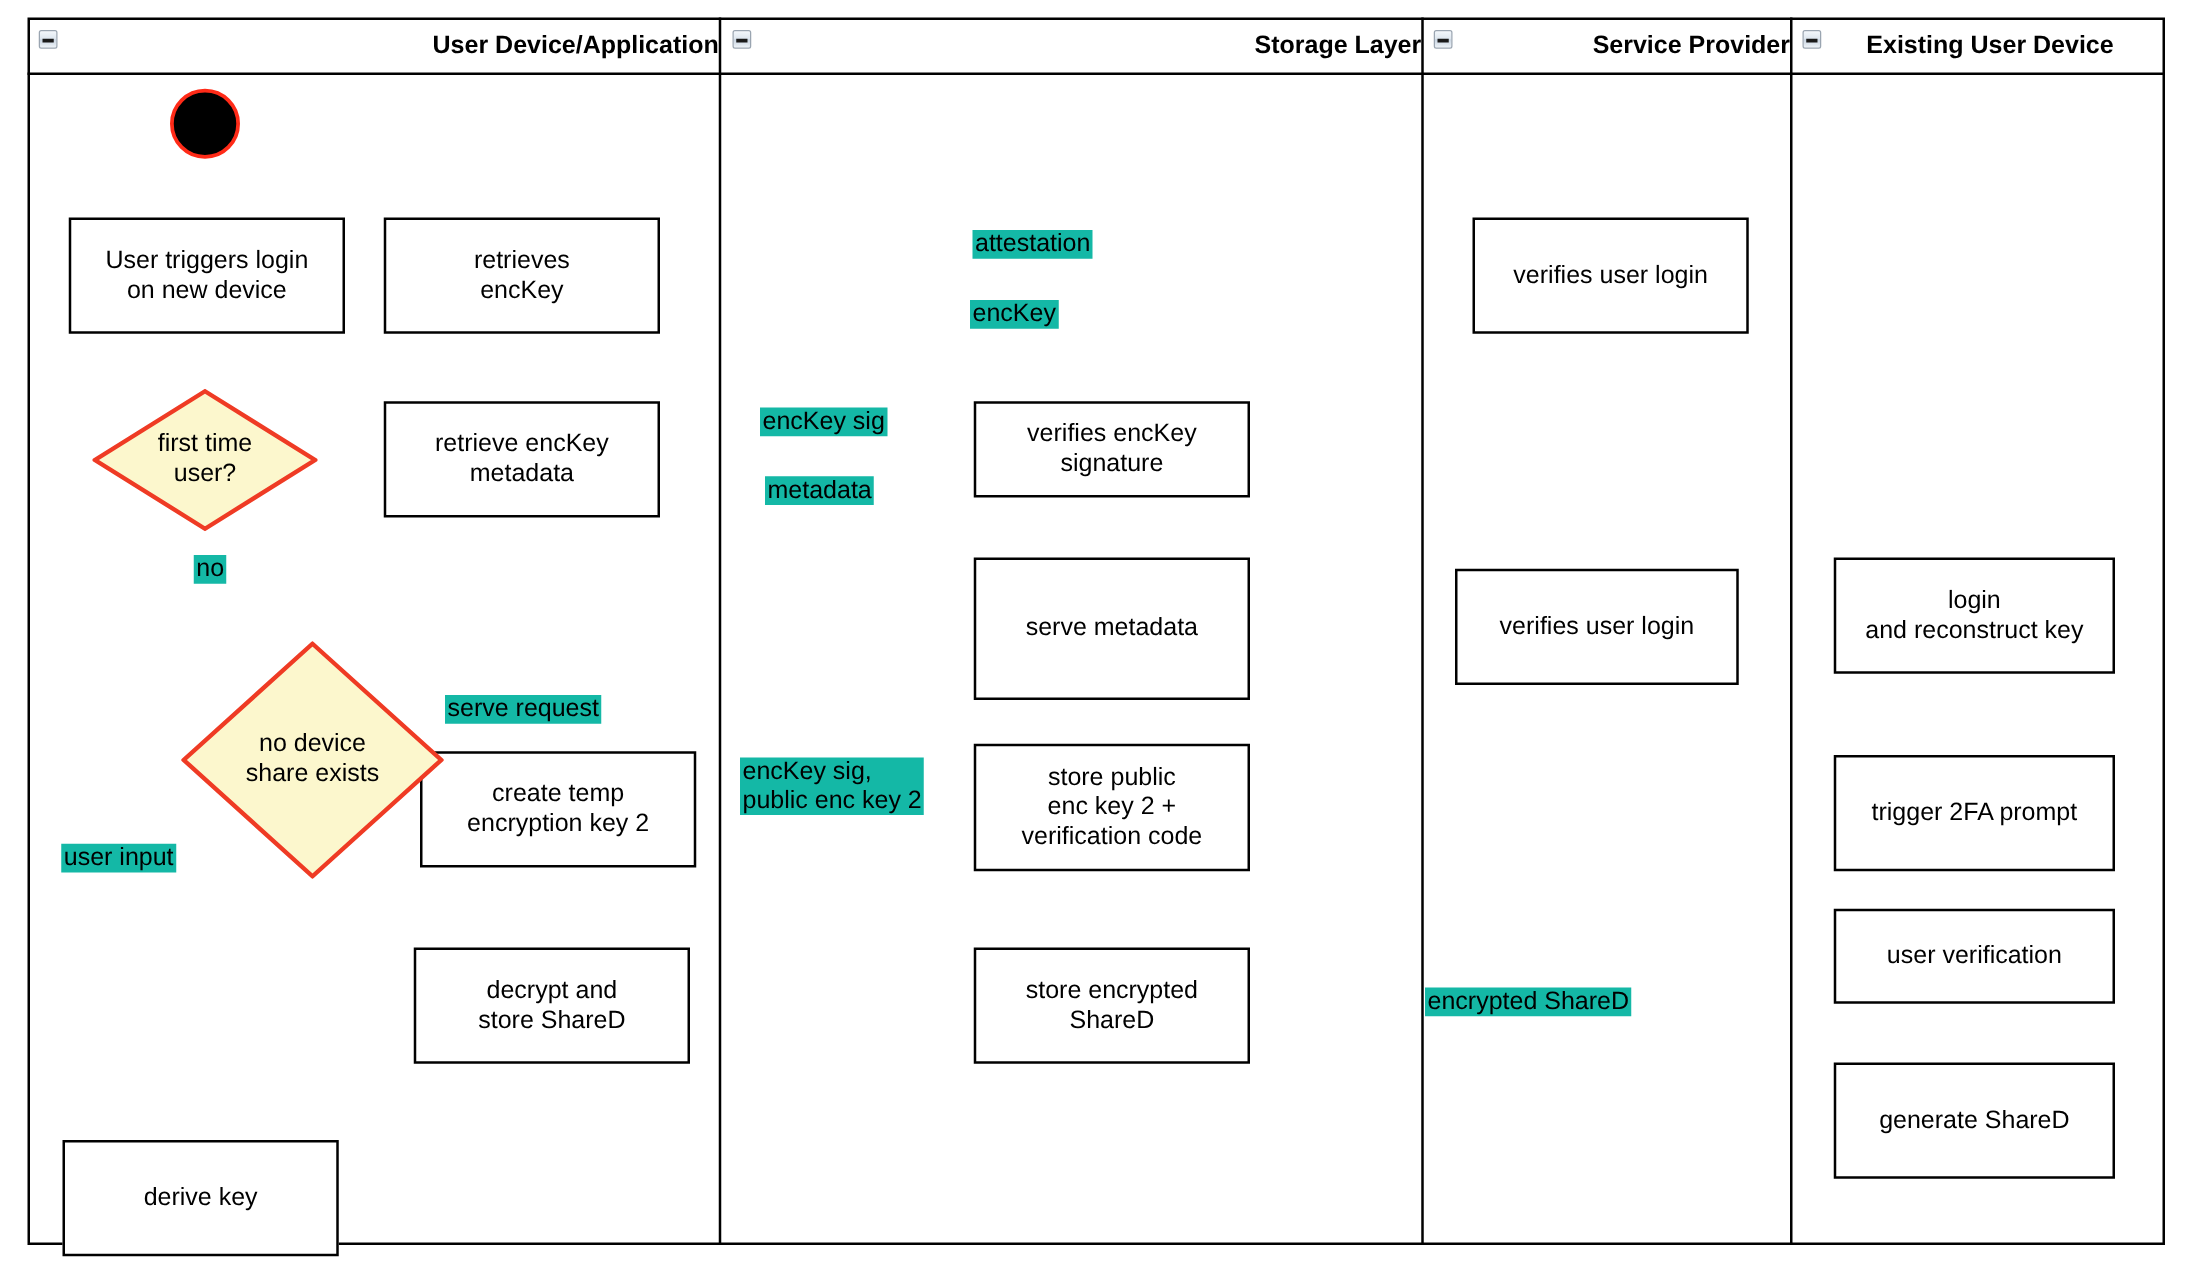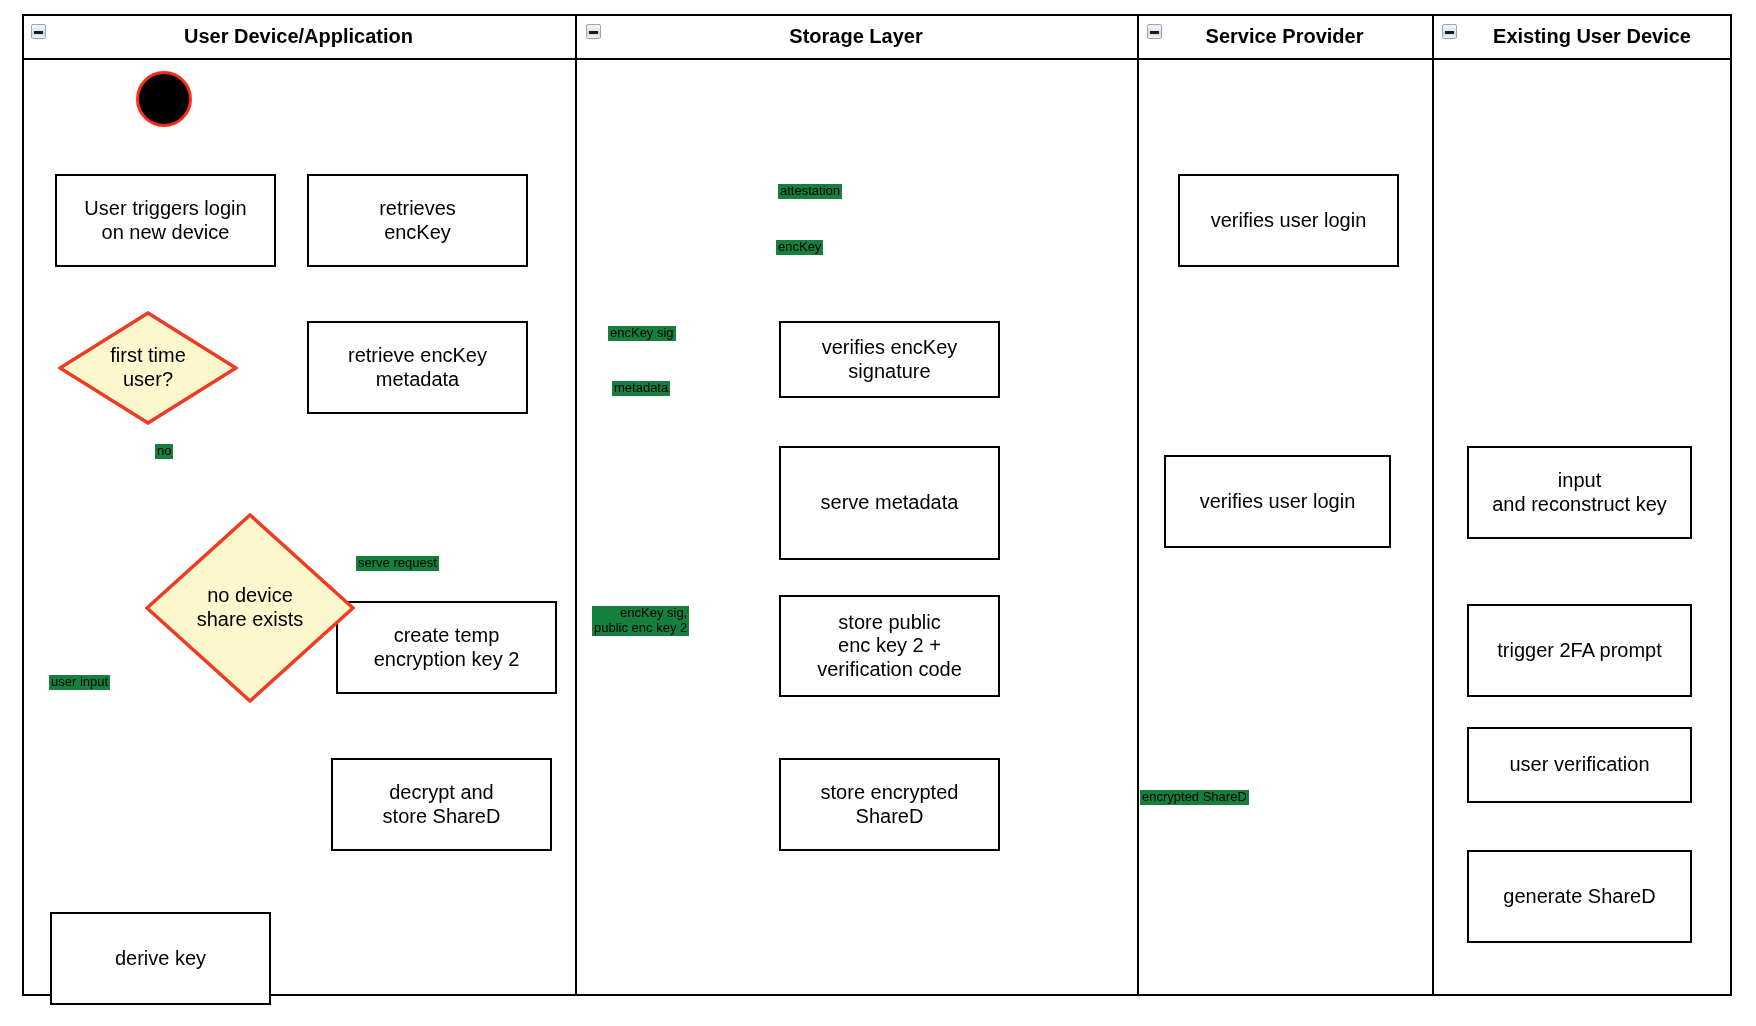--- a/index.html
+++ b/index.html
@@ -42,21 +42,21 @@
     top: 14px;
     width: 0;
     height: 982px;
     border-left: 2px solid #000000;
   }
   .lane-title {
     position: absolute;
     top: 14px;
     height: 44px;
     line-height: 44px;
-    text-align: center;
+    text-align: right;
     font-weight: bold;
     font-size: 20px;
     color: #000000;
     white-space: nowrap;
     overflow: hidden;
   }
   
   .collapse-icon {
     position: absolute;
     width: 15px;
@@ -129,26 +129,26 @@
     position: absolute;
     left: 0;
     top: 0;
     width: 1756px;
     height: 1026px;
     pointer-events: none;
   }
   
   .edge-label {
     position: absolute;
-    font-size: 13px;
-    color: #000000;
-    background: #15803d;
+    font-size: 20px;
+    color: #000000;
+    background: #14b8a6;
     line-height: 1.15;
     white-space: pre-line;
-    text-align: right;
+    text-align: left;
     padding: 0 2px;
   }
 </style>
 </head>
 <body>
 
 <div id="canvas">
 
   <svg id="edges" viewBox="0 0 1756 1026" width="1756" height="1026">
     <defs>
@@ -247,27 +247,27 @@
   <div class="node" style="left:779px; top:446px; width:221px; height:114px;">serve metadata</div>
   <div class="node" style="left:779px; top:595px; width:221px; height:102px;">store public
 enc key 2 +
 verification code</div>
   <div class="node" style="left:779px; top:758px; width:221px; height:93px;">store encrypted
 ShareD</div>
 
   <div class="node" style="left:1178px; top:174px; width:221px; height:93px;">verifies user login</div>
   <div class="node" style="left:1164px; top:455px; width:227px; height:93px;">verifies user login</div>
 
-  <div class="node" style="left:1467px; top:446px; width:225px; height:93px;">input
+  <div class="node" style="left:1467px; top:446px; width:225px; height:93px;">login
 and reconstruct key</div>
   <div class="node" style="left:1467px; top:604px; width:225px; height:93px;">trigger 2FA prompt</div>
   <div class="node" style="left:1467px; top:727px; width:225px; height:76px;">user verification</div>
   <div class="node" style="left:1467px; top:850px; width:225px; height:93px;">generate ShareD</div>
 
-  <div class="diamond-wrap" style="left:58px; top:311px; width:180px; height:114px;">
+  <div class="diamond-wrap" style="left:74px; top:311px; width:180px; height:114px;">
     <svg class="diamond-shape" viewBox="0 0 180 114" preserveAspectRatio="none">
       <polygon points="90,2 178,57 90,112 2,57" fill="#fcf7cd" stroke="#ef3b24" stroke-width="3.5"></polygon>
     </svg>
     <div class="diamond-label">first time
 user?</div>
   </div>
 
   <div class="diamond-wrap" style="left:145px; top:513px; width:210px; height:190px;">
     <svg class="diamond-shape" viewBox="0 0 210 190" preserveAspectRatio="none">
       <polygon points="105,2 208,95 105,188 2,95" fill="#fcf7cd" stroke="#ef3b24" stroke-width="3.5"></polygon>

